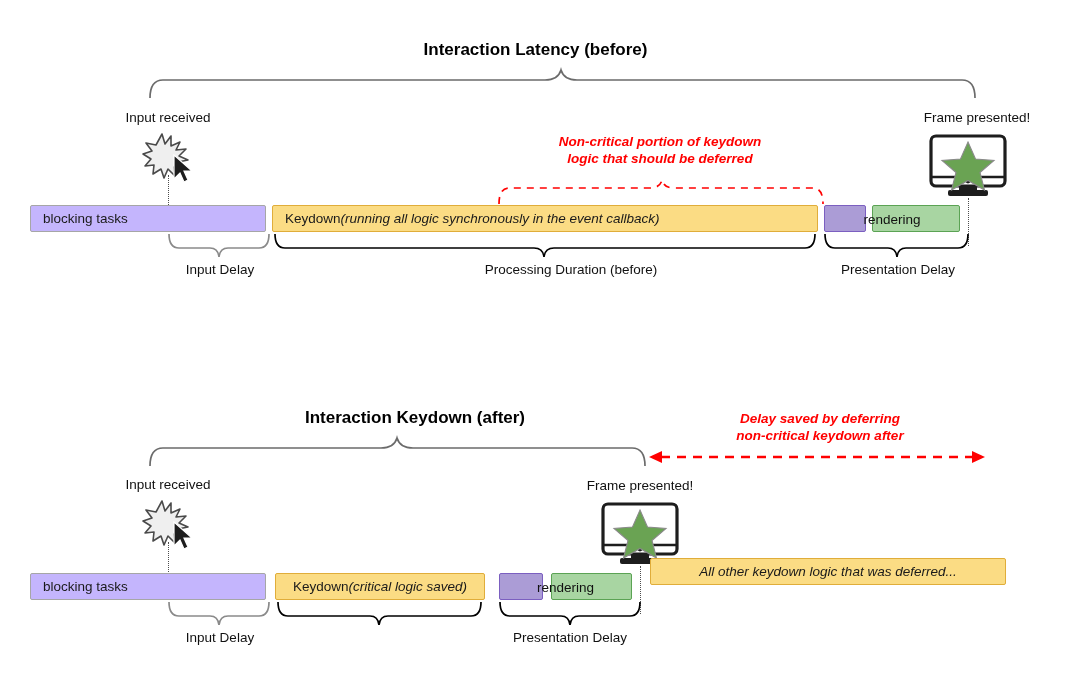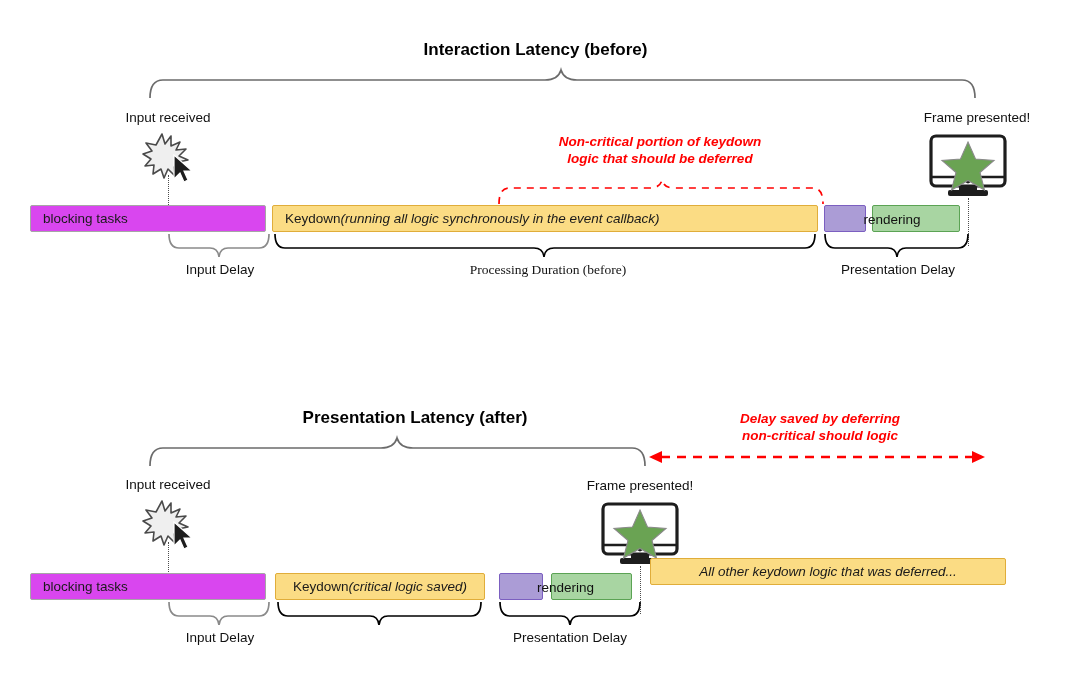--- a/index.html
+++ b/index.html
@@ -51,21 +51,21 @@
     position: absolute;
     height: 27px;
     border-radius: 2px;
     display: flex;
     align-items: center;
     font-size: 13.5px;
     color: #1a1a1a;
     overflow: visible;
   }
   .bar-blocking {
-    background: #d946ef;
+    background: #c4b5fd;
     border: 1.4px solid #a6a6a6;
     padding-left: 12px;
   }
   .bar-yellow {
     background: #fbdc84;
     border: 1.4px solid #e0ad3a;
     padding-left: 12px;
   }
   .bar-yellow.center { padding-left: 0; justify-content: center; }
   .bar-purple {
@@ -166,38 +166,38 @@
   <svg class="abs" style="left:166px; top:234px;" width="108" height="26">
     <path class="brace-gray" d="M 3,0 Q 3,14 13,14 L 44,14 Q 52,14 53,23 Q 54,14 62,14
              L 93,14 Q 103,14 103,0"></path>
   </svg>
   <div class="abs lbl" style="left:140px; top:262px; width:160px;">Input Delay</div>
 
   <svg class="abs" style="left:272px; top:234px;" width="550" height="26">
     <path class="brace-dark" d="M 3,0 Q 3,14 13,14 L 262,14 Q 271,14 272,23 Q 273,14 282,14
              L 533,14 Q 543,14 543,0"></path>
   </svg>
-  <div class="abs lbl" style="left:443px; top:262px; width:210px;font-family:Liberation Serif, serif;">Processing Duration (before)</div>
+  <div class="abs lbl" style="left:466px; top:262px; width:210px;">Processing Duration (before)</div>
 
   <svg class="abs" style="left:822px; top:234px;" width="152" height="26">
     <path class="brace-dark" d="M 3,0 Q 3,14 13,14 L 66,14 Q 74,14 75,23 Q 76,14 84,14
              L 136,14 Q 146,14 146,0"></path>
   </svg>
   <div class="abs lbl" style="left:718px; top:262px; width:360px;">Presentation Delay</div>
 
-  <div class="abs section-title" style="left:0; top:408px; width:830px;">Presentation Latency (after)</div>
+  <div class="abs section-title" style="left:0; top:408px; width:830px;">Interaction Keydown (after)</div>
 
   <svg class="abs" style="left:145px; top:436px;" width="510" height="32">
     <path class="brace-top" d="M 5,30 Q 5,12 18,12 L 236,12 Q 249,12 252,2 Q 255,12 268,12
              L 487,12 Q 500,12 500,30"></path>
   </svg>
 
   <div class="abs red-note" style="left:660px; top:410px; width:320px;">
     <span>Delay saved by deferring</span><br>
-    <span>non-critical should logic</span>
+    <span>non-critical keydown after</span>
   </div>
 
   <svg class="abs" style="left:645px; top:445px;" width="345" height="24">
     <line x1="16" y1="12" x2="328" y2="12" stroke="#ff0000" stroke-width="2.6" stroke-dasharray="9 7"></line>
     <path d="M4,12 L17,6 L17,18 Z" fill="#ff0000"></path>
     <path d="M340,12 L327,6 L327,18 Z" fill="#ff0000"></path>
   </svg>
 
   <div class="abs lbl" style="left:73px; top:477px; width:190px;">Input received</div>
 

